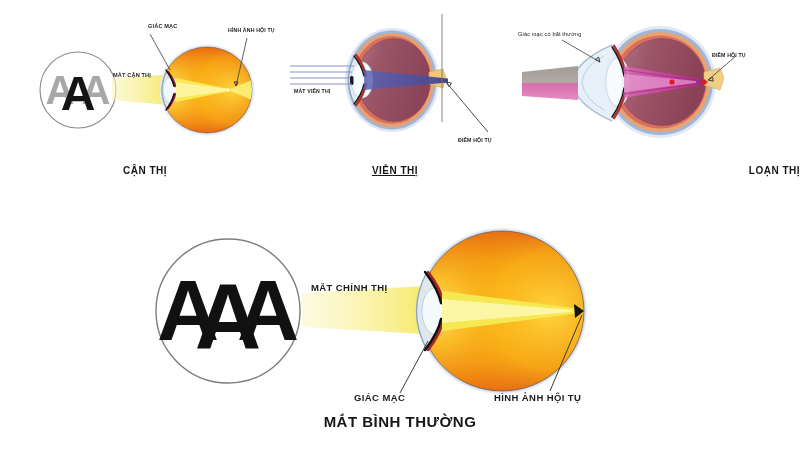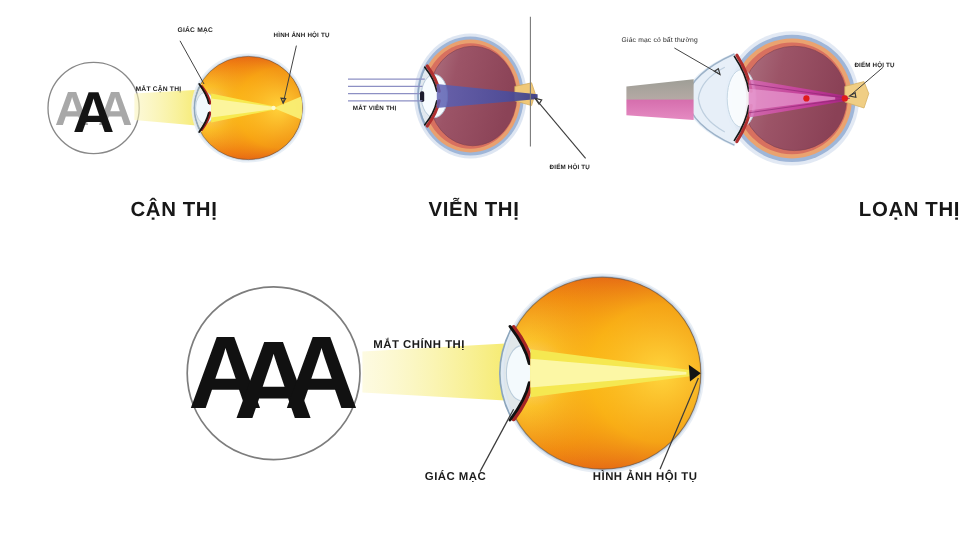--- a/index.html
+++ b/index.html
@@ -14,21 +14,21 @@
   .panel{position:absolute;}
 
   .caption{
     position:absolute;
     text-align:center;
     font-weight:bold;
     color:#171717;
     letter-spacing:.5px;
     white-space:nowrap;
   }
-  .cap-top{font-size:17px;}
+  .cap-top{font-size:10px;}
   .cap-bottom{font-size:15px;}
 
   .lbl{
     position:absolute;
     color:#1b1b1b;
     white-space:nowrap;
     font-weight:bold;
     line-height:1;
   }
   .lbl-xs{font-size:5.2px;letter-spacing:.15px;}
@@ -167,21 +167,21 @@
 
       <line x1="152" y1="14" x2="152" y2="122" stroke="#777777" stroke-width=".9"></line>
 
       <path class="leader" d="M198,132 L156,82" stroke-width=".9"></path>
       <path class="leader" d="M156,82 l5.4,1.2 l-2.2,3.6 z" fill="#3b3b3b" stroke="none"></path>
     </svg>
 
     <div class="lbl lbl-xs" style="left:4px;top:89px;">MẮT VIỄN THỊ</div>
     <div class="lbl lbl-xs" style="left:168px;top:138px;">ĐIỂM HỘI TỤ</div>
 
-    <div class="caption cap-top" style="left:0;top:165px;width:210px;">VIỄN THỊ</div>
+    <div class="caption cap-top" style="left:0;top:165px;width:210px;text-decoration:underline;">VIỄN THỊ</div>
   </div>
 
   <div class="panel" style="left:500px;top:0px;width:300px;height:200px;">
 
     <svg width="300" height="160" viewBox="0 0 300 160">
       <defs>
         <linearGradient id="astVit" x1="0" y1="0" x2="1" y2="0.25">
           <stop offset="0%" stop-color="#ad7382"></stop>
           <stop offset="40%" stop-color="#9c5467"></stop>
           <stop offset="100%" stop-color="#8a4156"></stop>
@@ -306,15 +306,16 @@
       <path d="M474,96 l-10,-7 l1,14 z" fill="#141414"></path>
 
       <path class="leader" d="M290,178 L318,126" stroke-width="1"></path>
       <path class="leader" d="M440,176 L472,100" stroke-width="1"></path>
     </svg>
 
     <div class="lbl lbl-md" style="left:201px;top:68px;">MẮT CHÍNH THỊ</div>
     <div class="lbl lbl-md" style="left:244px;top:178px;">GIÁC MẠC</div>
     <div class="lbl lbl-md" style="left:384px;top:178px;">HÌNH ẢNH HỘI TỤ</div>
 
+    <div class="caption cap-bottom" style="left:0;top:198px;width:580px;">MẮT BÌNH THƯỜNG</div>
   </div>
 
 </div>
 
 </body></html>

